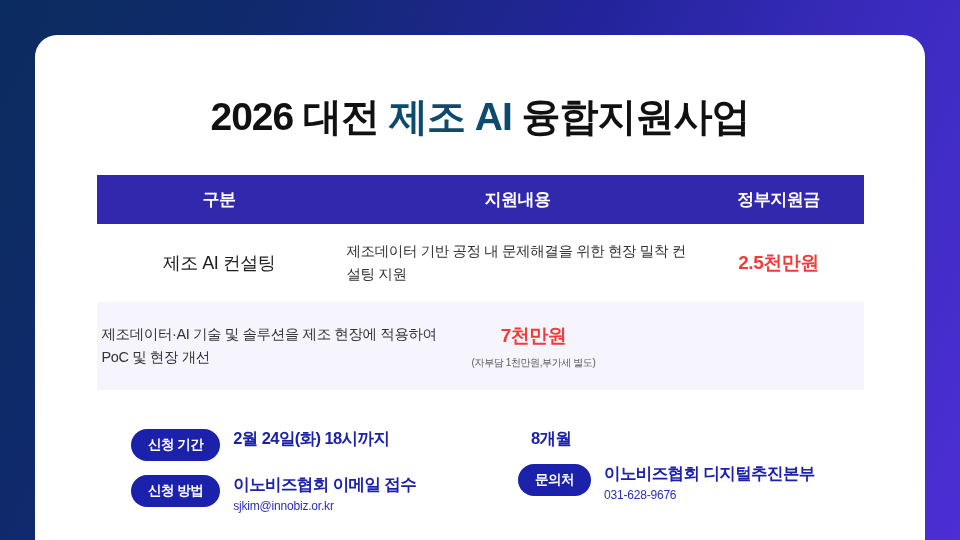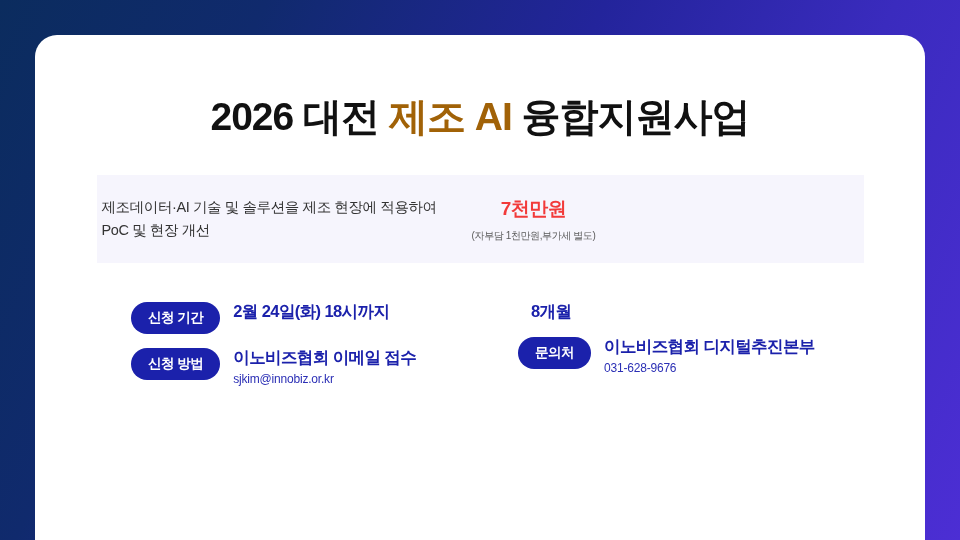--- a/index.html
+++ b/index.html
@@ -23,21 +23,21 @@
   
   #title {
     margin-top:55px;
     text-align:center;
     font-size:39px;
     font-weight:bold;
     color:#111111;
     letter-spacing:-1px;
     white-space:nowrap;
   }
-  #title .accent { color:#a16207; }
+  #title .accent { color:#0c4a6e; }
 
   
   #table {
     margin:31px auto 0 auto;
     width:767px;
   }
   .thead {
     display:flex;
     background:#3228ad;
     height:49px;
@@ -134,21 +134,33 @@
 <body>
 
 <div id="card">
 
   <div id="title">
     <span>2026 대전 </span><span class="accent">제조 AI</span><span> 융합지원사업</span>
   </div>
 
   <div id="table">
 
-
+    <div class="thead">
+      <div class="th col-1">구분</div>
+      <div class="th col-2">지원내용</div>
+      <div class="th col-3">정부지원금</div>
+    </div>
+
+    <div class="trow">
+      <div class="cell-cat">제조 AI 컨설팅</div>
+      <div class="cell-desc">제조데이터 기반 공정 내 문제해결을 위한 현장 밀착 컨설팅 지원</div>
+      <div class="cell-amt">
+        <div class="amt">2.5천만원</div>
+      </div>
+    </div>
 
     <div class="trow alt">
       <div class="cell-desc">제조데이터·AI 기술 및 솔루션을 제조 현장에 적용하여 PoC 및 현장 개선</div>
       <div class="cell-amt">
         <div class="amt">7천만원</div>
         <div class="amt-note">(자부담 1천만원,부가세 별도)</div>
       </div>
     </div>
 
   </div>

